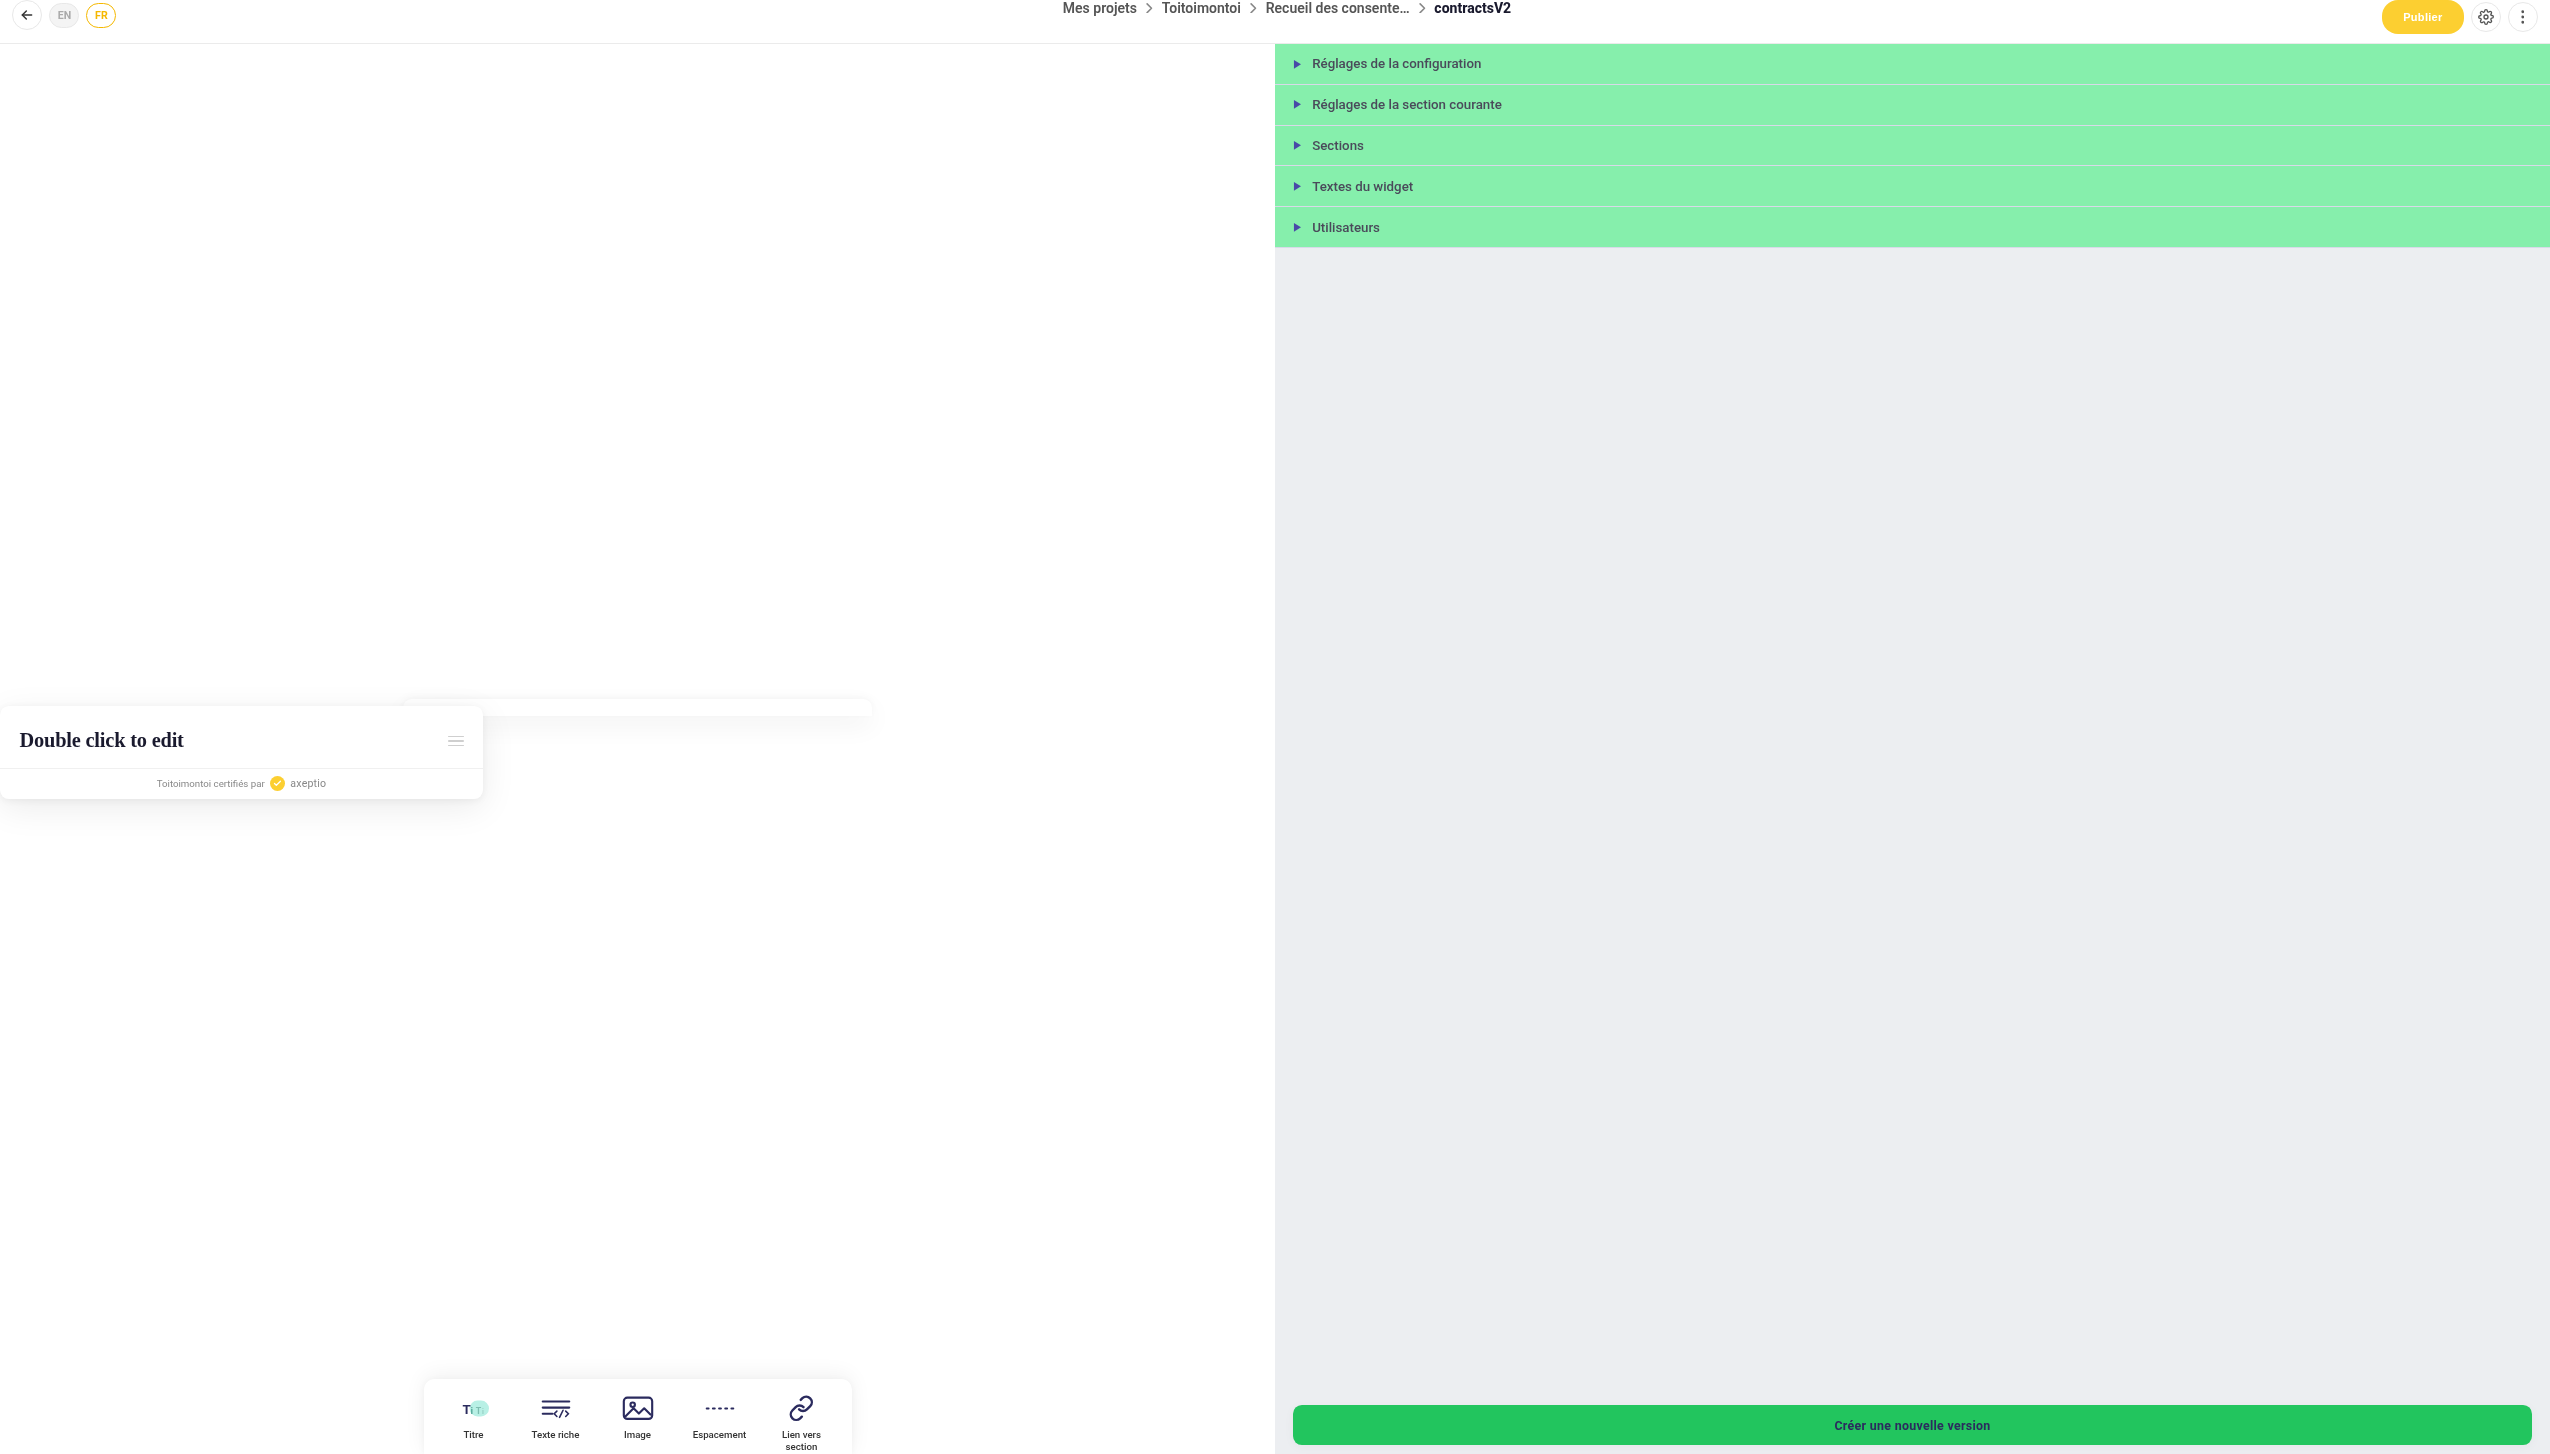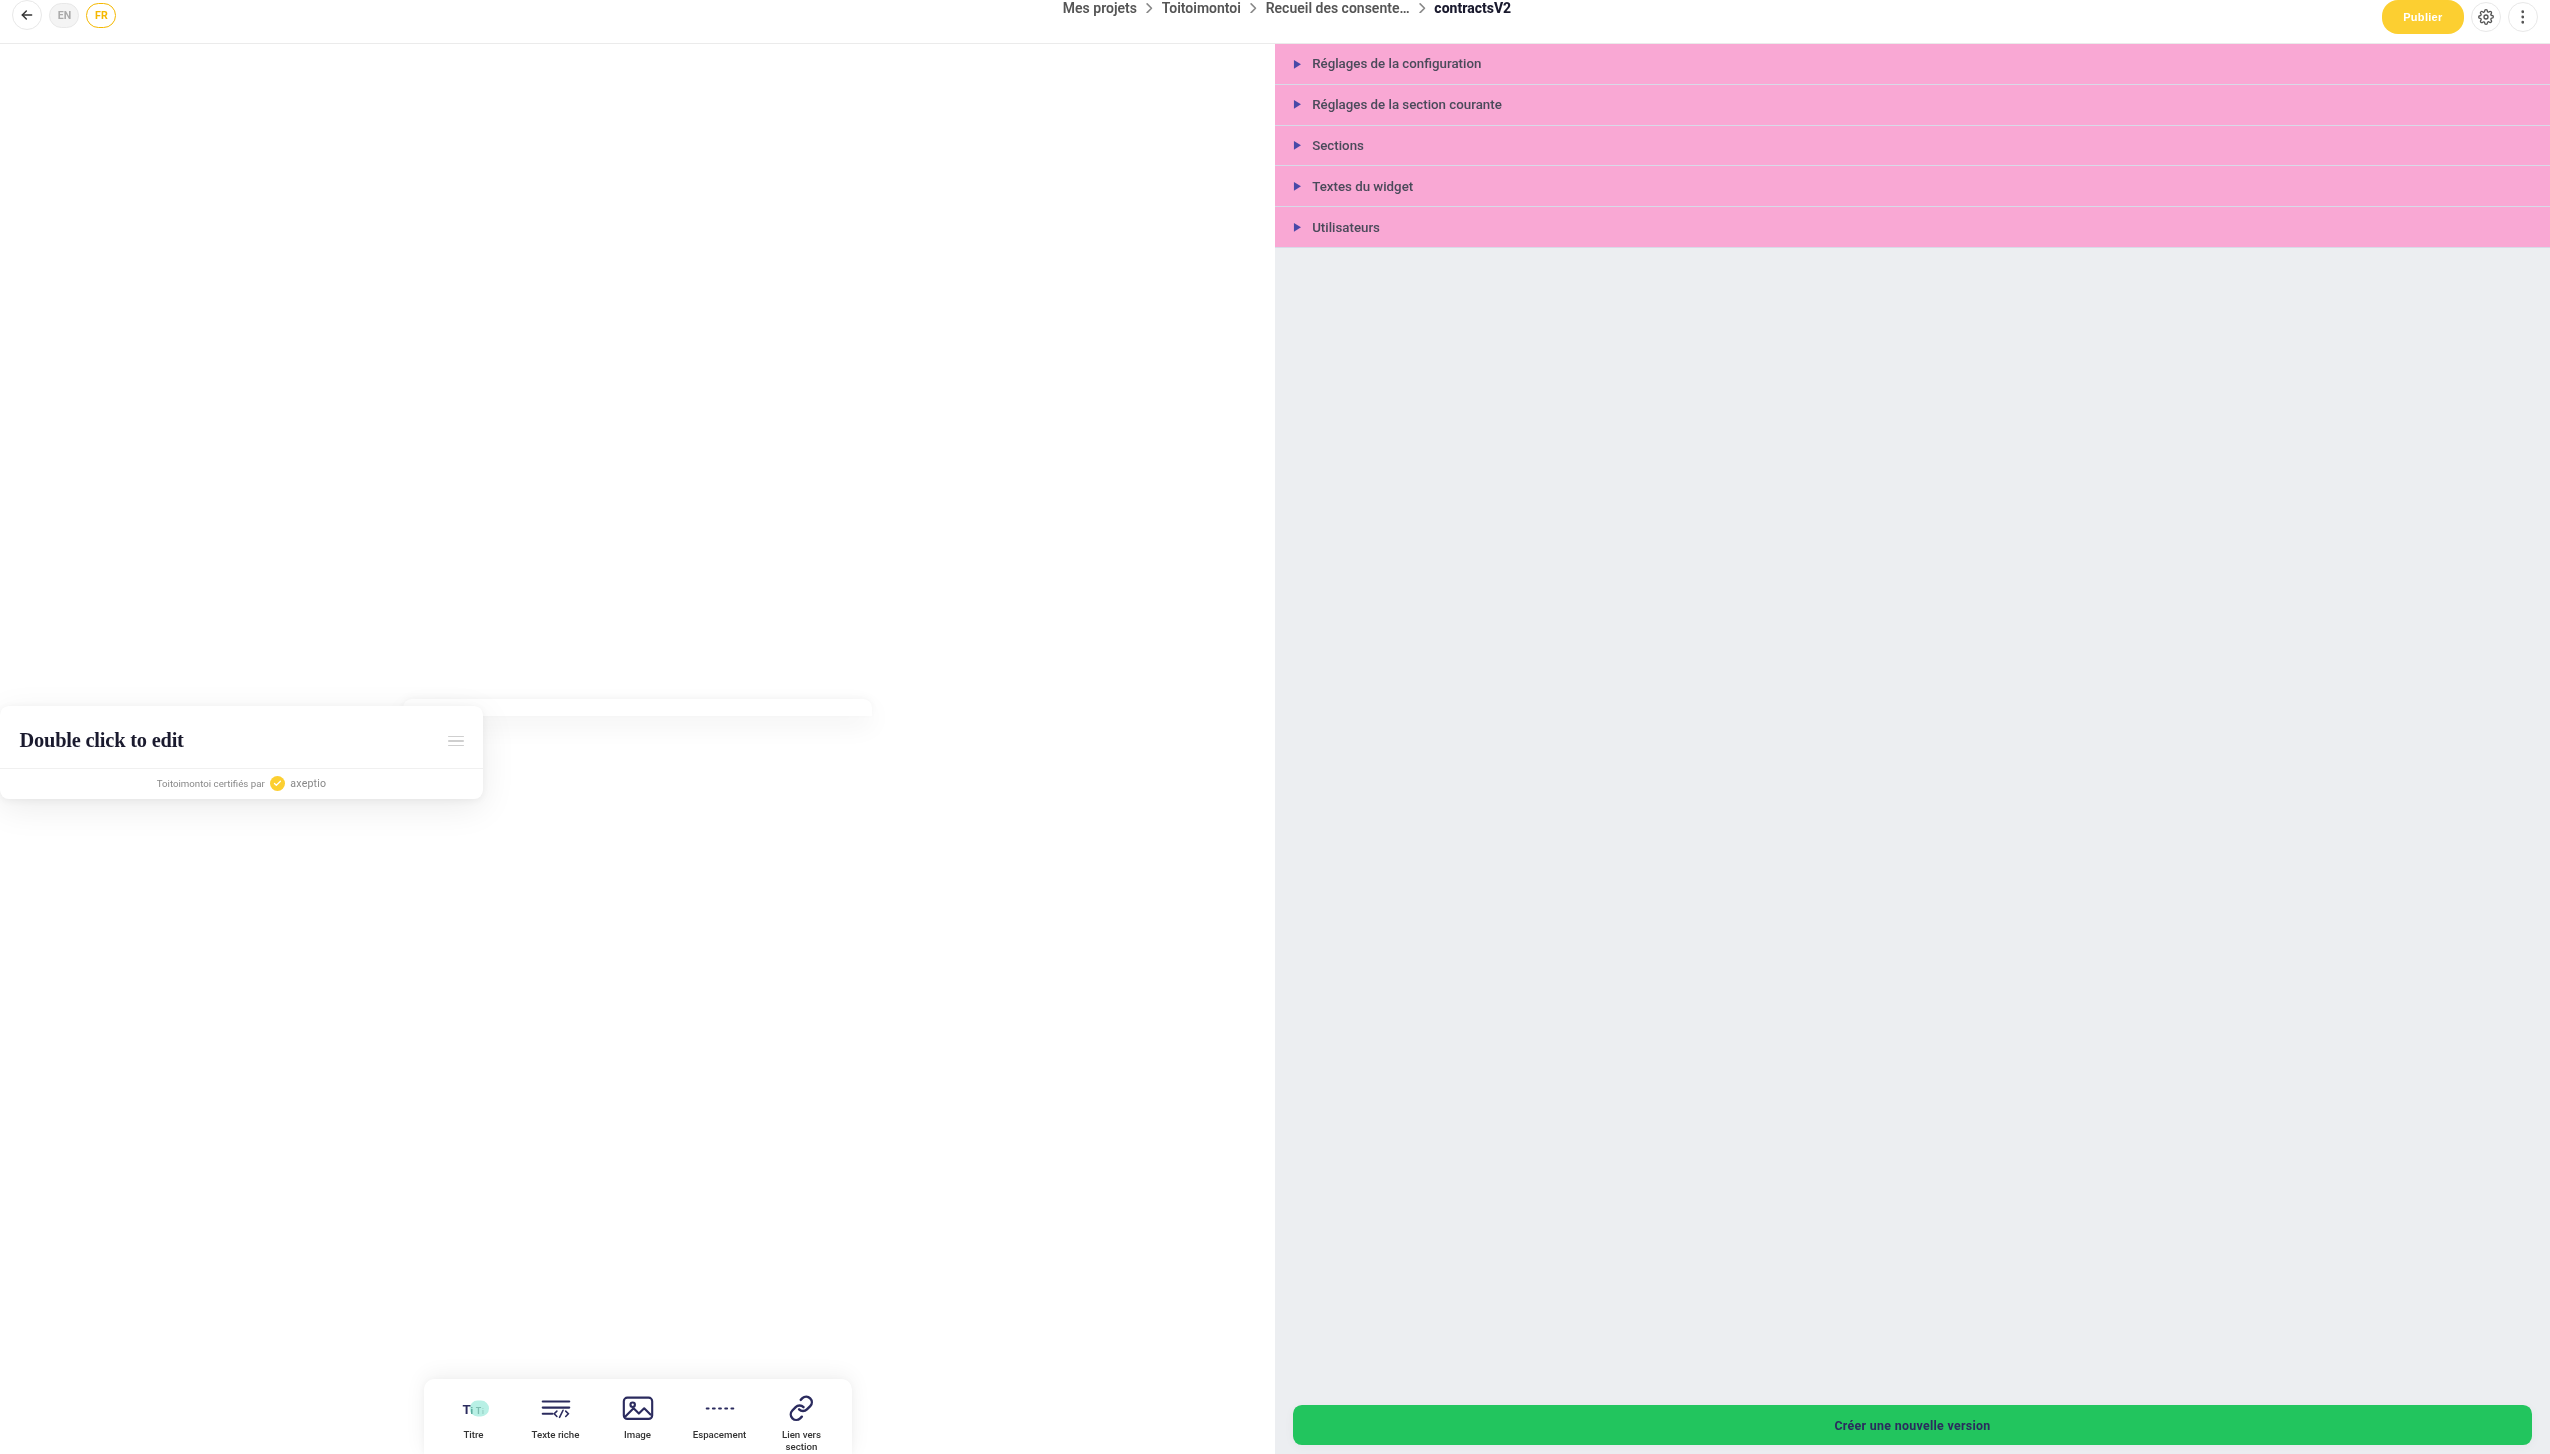--- a/index.html
+++ b/index.html
@@ -253,21 +253,21 @@
       text-align: center;
       line-height: 1.3;
       font-weight: 500;
     }
     
     
     .accordion {
       flex: 0 0 auto;
     }
     .accordion-item {
-      background: #f9a8d4;
+      background: #86efac;
       border-bottom: 0.9px solid #d8dae8;
       padding: 12.4px 17.7px;
       display: flex;
       align-items: center;
       gap: 10.6px;
       cursor: pointer;
       font-size: 13.3px;
       color: #4a4a5a;
       font-weight: 500;
     }

